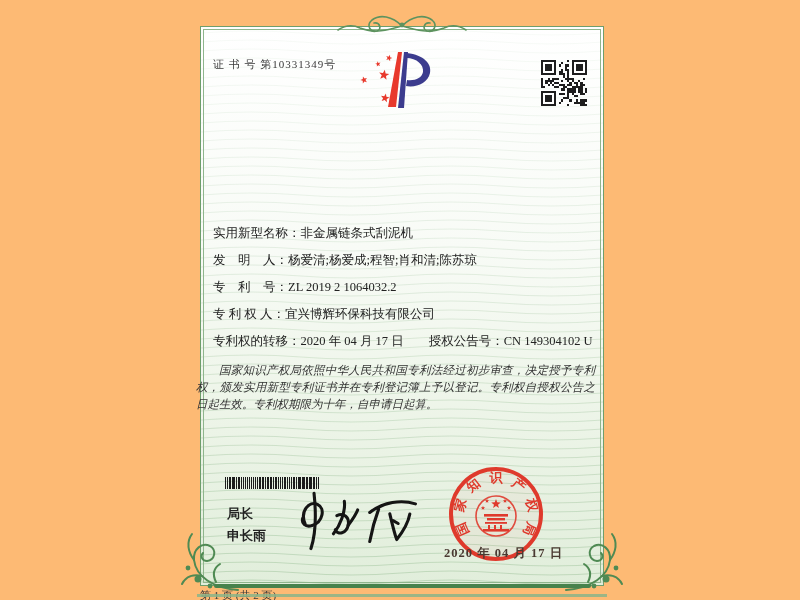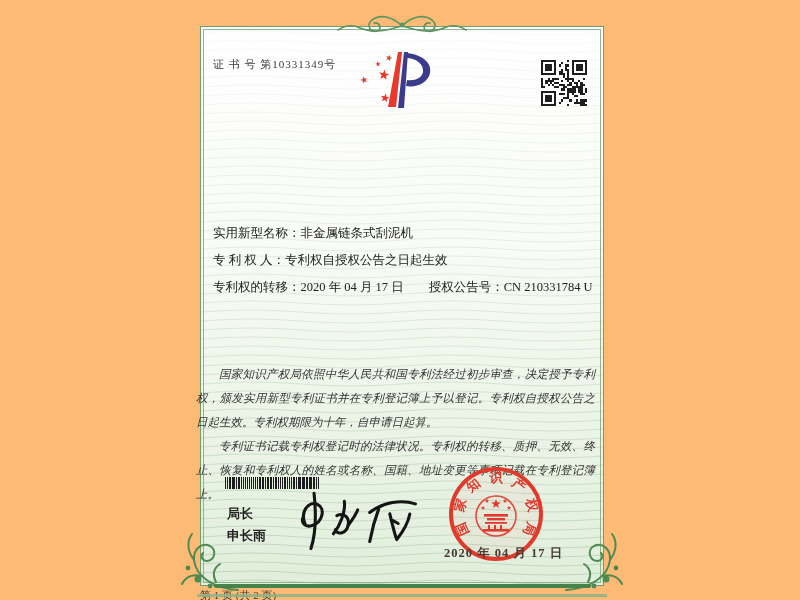--- a/index.html
+++ b/index.html
@@ -26,21 +26,21 @@
            font-size:26px; font-weight:600; letter-spacing:5px; color:#1f1f1f; }
 
   
   .fields { position:absolute; left:213px; top:172px; width:382px; font-size:12.5px; color:#222;margin-top:48px; }
   .frow { height:27px; line-height:27px; white-space:nowrap; }
   .frow .lbl { color:#222; }
   .grant .col2 { margin-left:22px;text-align:right; }
 
   
   .body-text { position:absolute; left:196px; top:362px; width:399px;
-               font-size:11.5px; line-height:24px; text-align:justify;
+               font-size:11.5px; line-height:17px; text-align:justify;
                font-style:italic; color:#333; }
   .body-text p { text-indent:2em; }
 
   
   .barcode { position:absolute; left:225px; top:477px; width:118px; height:12px; display:flex; align-items:stretch; }
   .barcode i { display:block; background:#1c1c1c; margin-right:1px; }
   .signer { position:absolute; left:227px; top:503px; font-family:"Liberation Sans", sans-serif;
             font-size:13px; font-weight:600; line-height:22px; color:#222; }
   .signature { position:absolute; left:290px; top:488px; width:130px; height:64px; transform:rotate(-2deg); }
   .seal { position:absolute; left:432px; top:450px; width:128px; height:128px; }
@@ -263,30 +263,31 @@
       <rect x="19" y="19" width="1" height="1" fill="#1e1e1e"></rect>
       <rect x="12" y="20" width="1" height="1" fill="#1e1e1e"></rect>
       <rect x="18" y="20" width="1" height="1" fill="#1e1e1e"></rect>
       <rect x="19" y="20" width="1" height="1" fill="#1e1e1e"></rect>
       <rect x="20" y="20" width="1" height="1" fill="#1e1e1e"></rect>
     </svg>
 
 
   <div class="fields">
     <div class="frow"><span class="lbl">实用新型名称：</span><span>非金属链条式刮泥机</span></div>
-    <div class="frow"><span class="lbl">专 利 权 人：</span><span>专利权自授权公告之日起生效</span></div>
+    <div class="frow"><span class="lbl">发　明　人：</span><span>杨爱清;杨爱成;程智;肖和清;陈苏琼</span></div>
+    <div class="frow"><span class="lbl">专　利　号：</span><span>ZL 2019 2 1064032.2</span></div>
+    <div class="frow"><span class="lbl">专 利 权 人：</span><span>宜兴博辉环保科技有限公司</span></div>
     <div class="frow grant">
       <span class="lbl">专利权的转移：</span><span>2020 年 04 月 17 日</span>
-      <span class="lbl col2">授权公告号：</span><span>CN 210331784 U</span>
+      <span class="lbl col2">授权公告号：</span><span>CN 149304102 U</span>
     </div>
   </div>
 
   <div class="body-text">
     <p>国家知识产权局依照中华人民共和国专利法经过初步审查，决定授予专利权，颁发实用新型专利证书并在专利登记簿上予以登记。专利权自授权公告之日起生效。专利权期限为十年，自申请日起算。</p>
-    <p>专利证书记载专利权登记时的法律状况。专利权的转移、质押、无效、终止、恢复和专利权人的姓名或名称、国籍、地址变更等事项记载在专利登记簿上。</p>
   </div>
 
   <div class="barcode">
       <i style="width:1px"></i>
       <i style="width:1px"></i>
       <i style="width:2px"></i>
       <i style="width:3px"></i>
       <i style="width:1px"></i>
       <i style="width:2px"></i>
       <i style="width:1px"></i>

